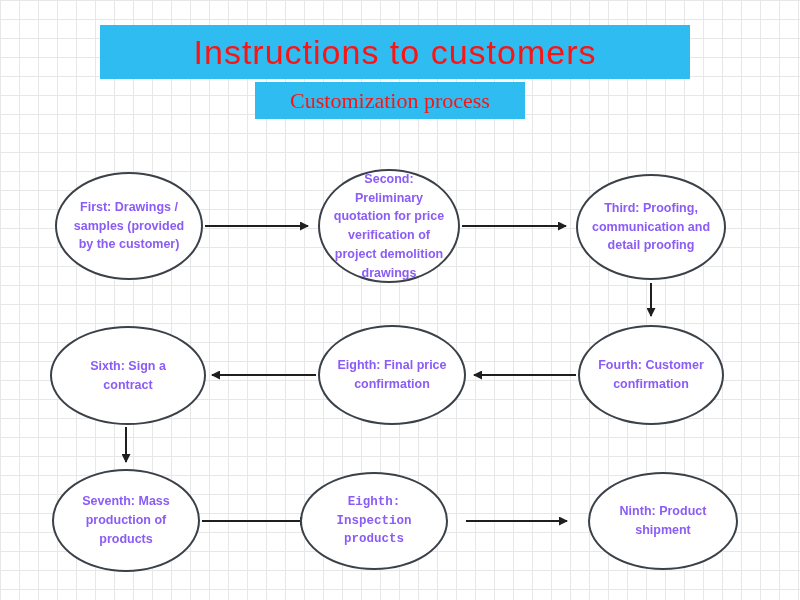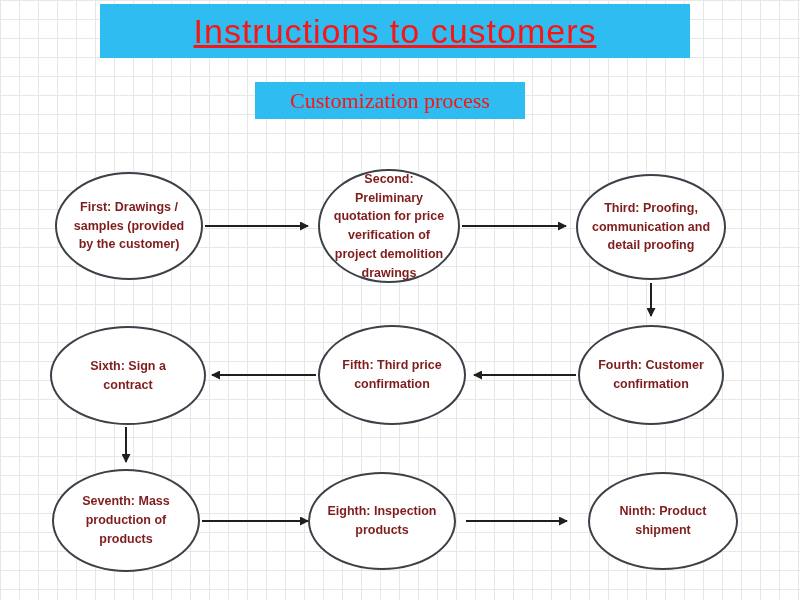--- a/index.html
+++ b/index.html
@@ -14,43 +14,43 @@
     background-size:19px 19px;
     overflow:hidden;
   }
   .banner{
     position:absolute;
     background:#2fbdf1;
     display:flex;align-items:center;justify-content:center;
     color:#fb1414;
   }
   .title-banner{
-    left:100px;top:4px;width:590px;height:54px;
-    font-size:34px;letter-spacing:1px;text-decoration:underline;
+    left:100px;top:25px;width:590px;height:54px;
+    font-size:34px;letter-spacing:1px;
   }
   .subtitle-banner{
     left:255px;top:82px;width:270px;height:37px;
     font-size:22px;
     font-family:Liberation Serif, serif;
   }
   .arrows{position:absolute;left:0;top:0;width:800px;height:600px;pointer-events:none;}
   .node{
     position:absolute;
     background:#ffffff;
     border:2px solid #3b4148;
     border-radius:50%;
     display:flex;align-items:center;justify-content:center;
     text-align:center;
     box-sizing:border-box;
     padding:10px 12px;
   }
   .node-label{
     font-size:12.5px;
     font-weight:bold;
-    color:#7f1d1d;
+    color:#8b5cf6;
     line-height:1.5;
   }
 </style>
 </head>
 <body>
 
 <div class="canvas">
 
   <div class="banner title-banner">
     <span>Instructions to customers</span>
@@ -83,29 +83,29 @@
     <span class="node-label">Second: Preliminary quotation for price verification of project demolition drawings</span>
   </div>
   <div class="node" style="left:576px;top:174px;width:150px;height:106px;">
     <span class="node-label">Third: Proofing, communication and detail proofing</span>
   </div>
 
   <div class="node" style="left:578px;top:325px;width:146px;height:100px;">
     <span class="node-label">Fourth: Customer confirmation</span>
   </div>
   <div class="node" style="left:318px;top:325px;width:148px;height:100px;">
-    <span class="node-label">Fifth: Third price confirmation</span>
+    <span class="node-label">Eighth: Final price confirmation</span>
   </div>
   <div class="node" style="left:50px;top:326px;width:156px;height:99px;">
     <span class="node-label">Sixth: Sign a contract</span>
   </div>
 
   <div class="node" style="left:52px;top:469px;width:148px;height:103px;">
     <span class="node-label">Seventh: Mass production of products</span>
   </div>
-  <div class="node" style="left:308px;top:472px;width:148px;height:98px;">
+  <div class="node" style="left:300px;top:472px;width:148px;height:98px;font-family:Liberation Mono, monospace;">
     <span class="node-label">Eighth: Inspection products</span>
   </div>
   <div class="node" style="left:588px;top:472px;width:150px;height:98px;">
     <span class="node-label">Ninth: Product shipment</span>
   </div>
 
 </div>
 
 </body></html>

